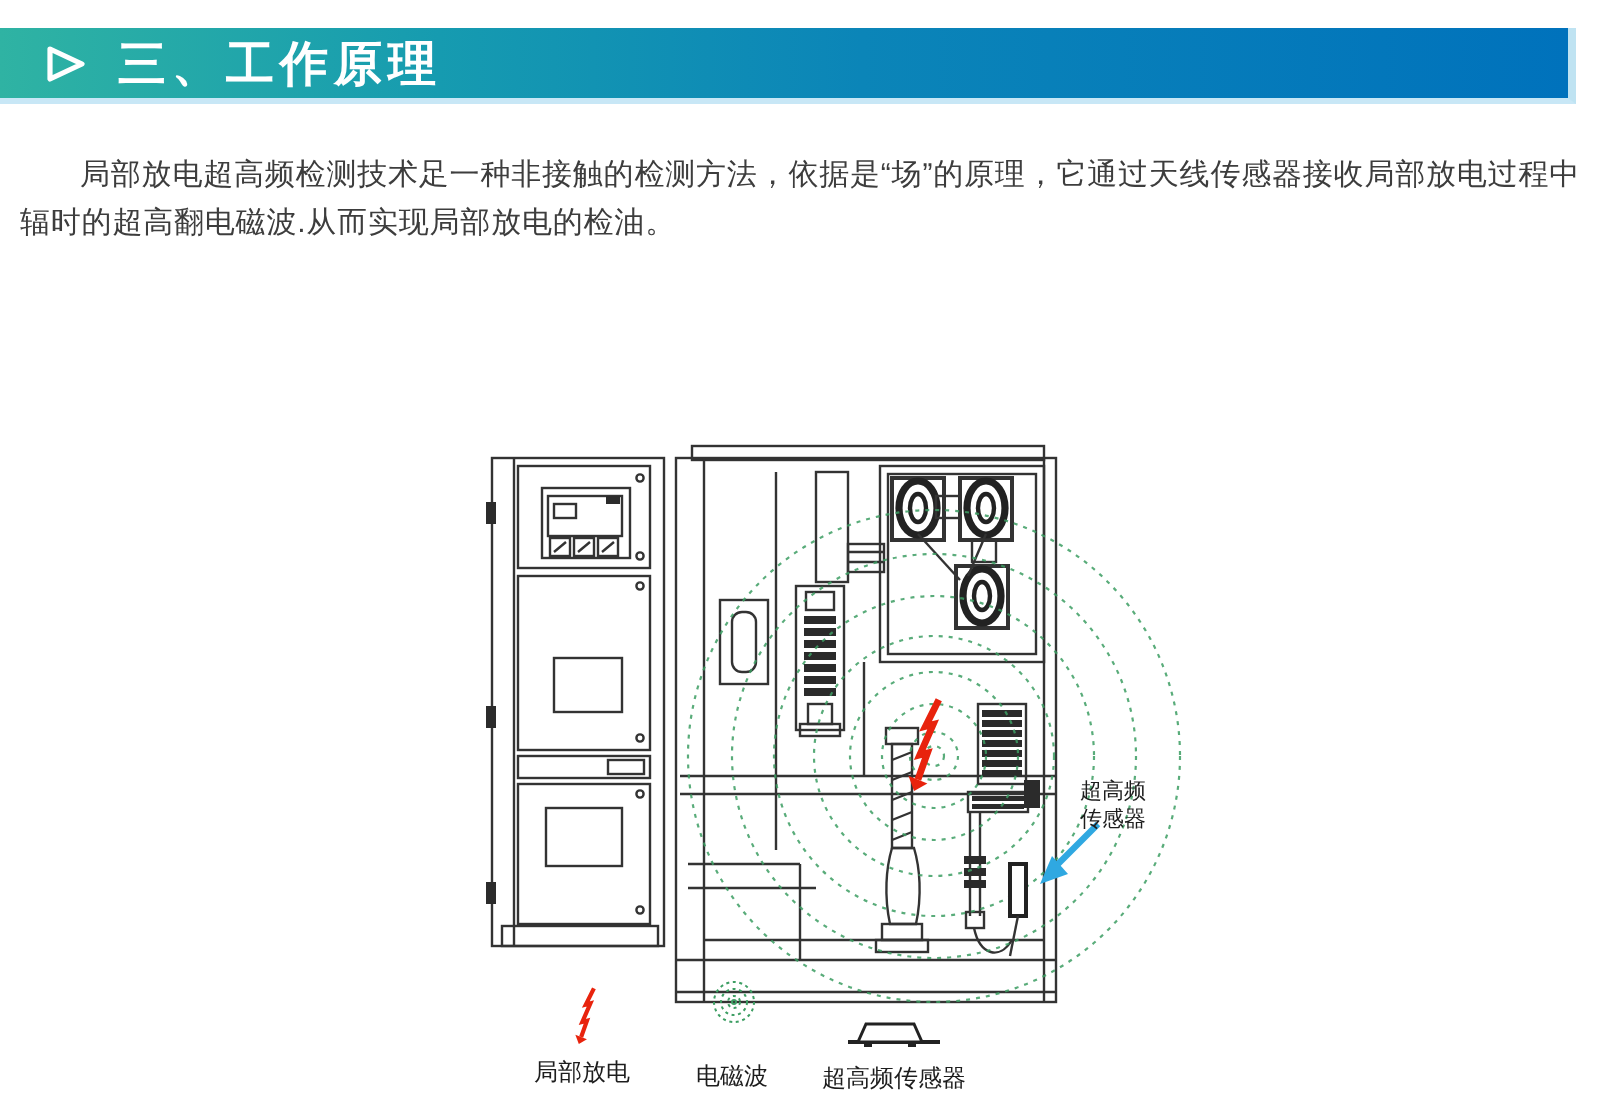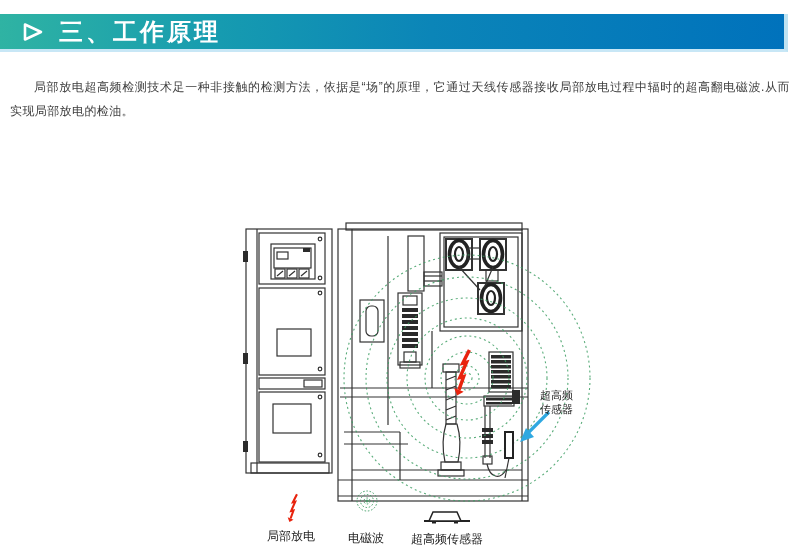--- a/index.html
+++ b/index.html
@@ -10,21 +10,21 @@
   .banner{position:absolute;left:0;top:14px;width:788px;height:38px;
     background:linear-gradient(90deg,#2fb3a3 0%,#169bb0 28%,#0b85b8 55%,#0072bc 100%);
     border-bottom:3px solid #c8e7f6;border-right:4px solid #bfe3f2;
     display:flex;align-items:center;padding-left:22px;box-sizing:border-box;gap:15px;}
   .banner-title{color:#ffffff;font-size:24px;font-weight:bold;letter-spacing:3px;
     font-family:"Liberation Sans","DejaVu Sans",sans-serif;}
   .arrow-glyph{display:inline-block;line-height:0;}
 
   
   .content{position:absolute;left:10px;top:76px;width:780px;color:#3d3d3d;
-    font-size:12px;line-height:23.5px;text-align:justify;letter-spacing:0.4px;}
+    font-size:15px;line-height:23.5px;text-align:justify;letter-spacing:0.4px;}
   .content p{margin:0;text-indent:2em;}
   .content p + p{margin-top:5px;}
 
   
   .diagram-svg{position:absolute;left:0;top:0;width:800px;height:550px;pointer-events:none;}
   .ln{fill:none;stroke:#333;stroke-width:1.2;}
   .lnb{fill:none;stroke:#333;stroke-width:2;}
   .fil{fill:#2b2b2b;stroke:none;}
   .diagram-svg text{font-family:"Liberation Sans","DejaVu Sans",sans-serif;fill:#1d1d1d;}
   .lbl{font-size:11px;}

